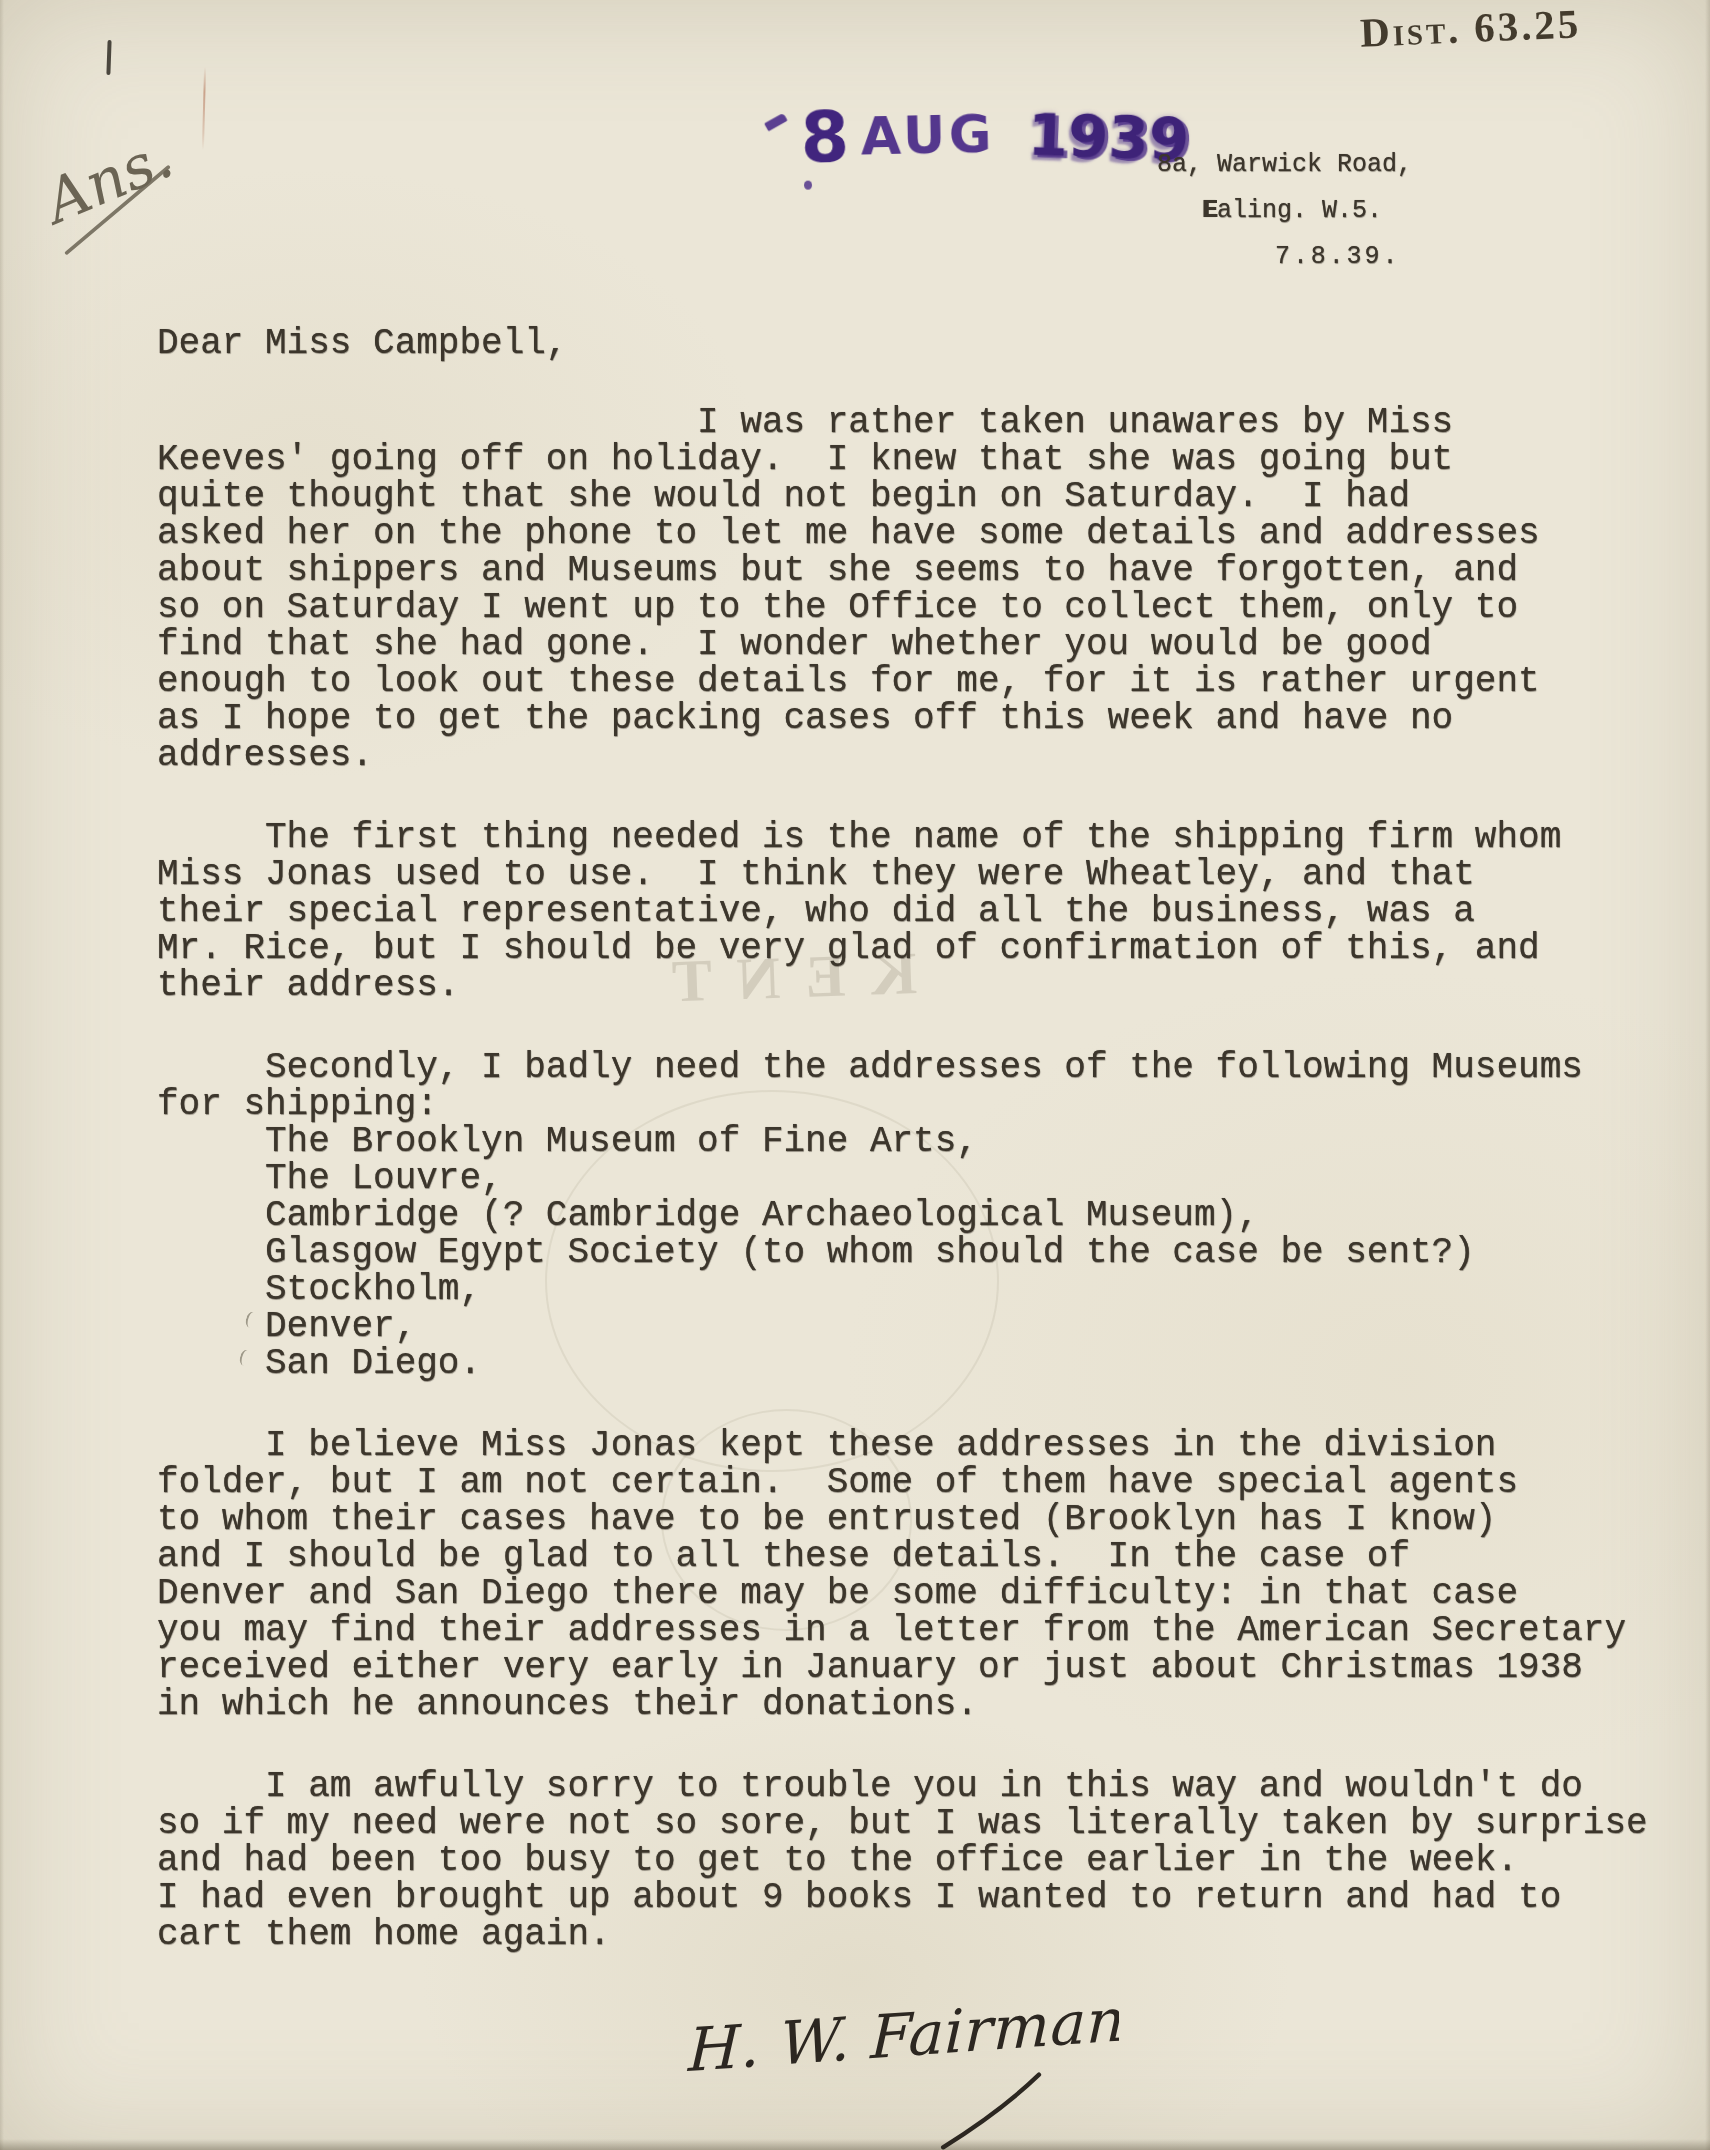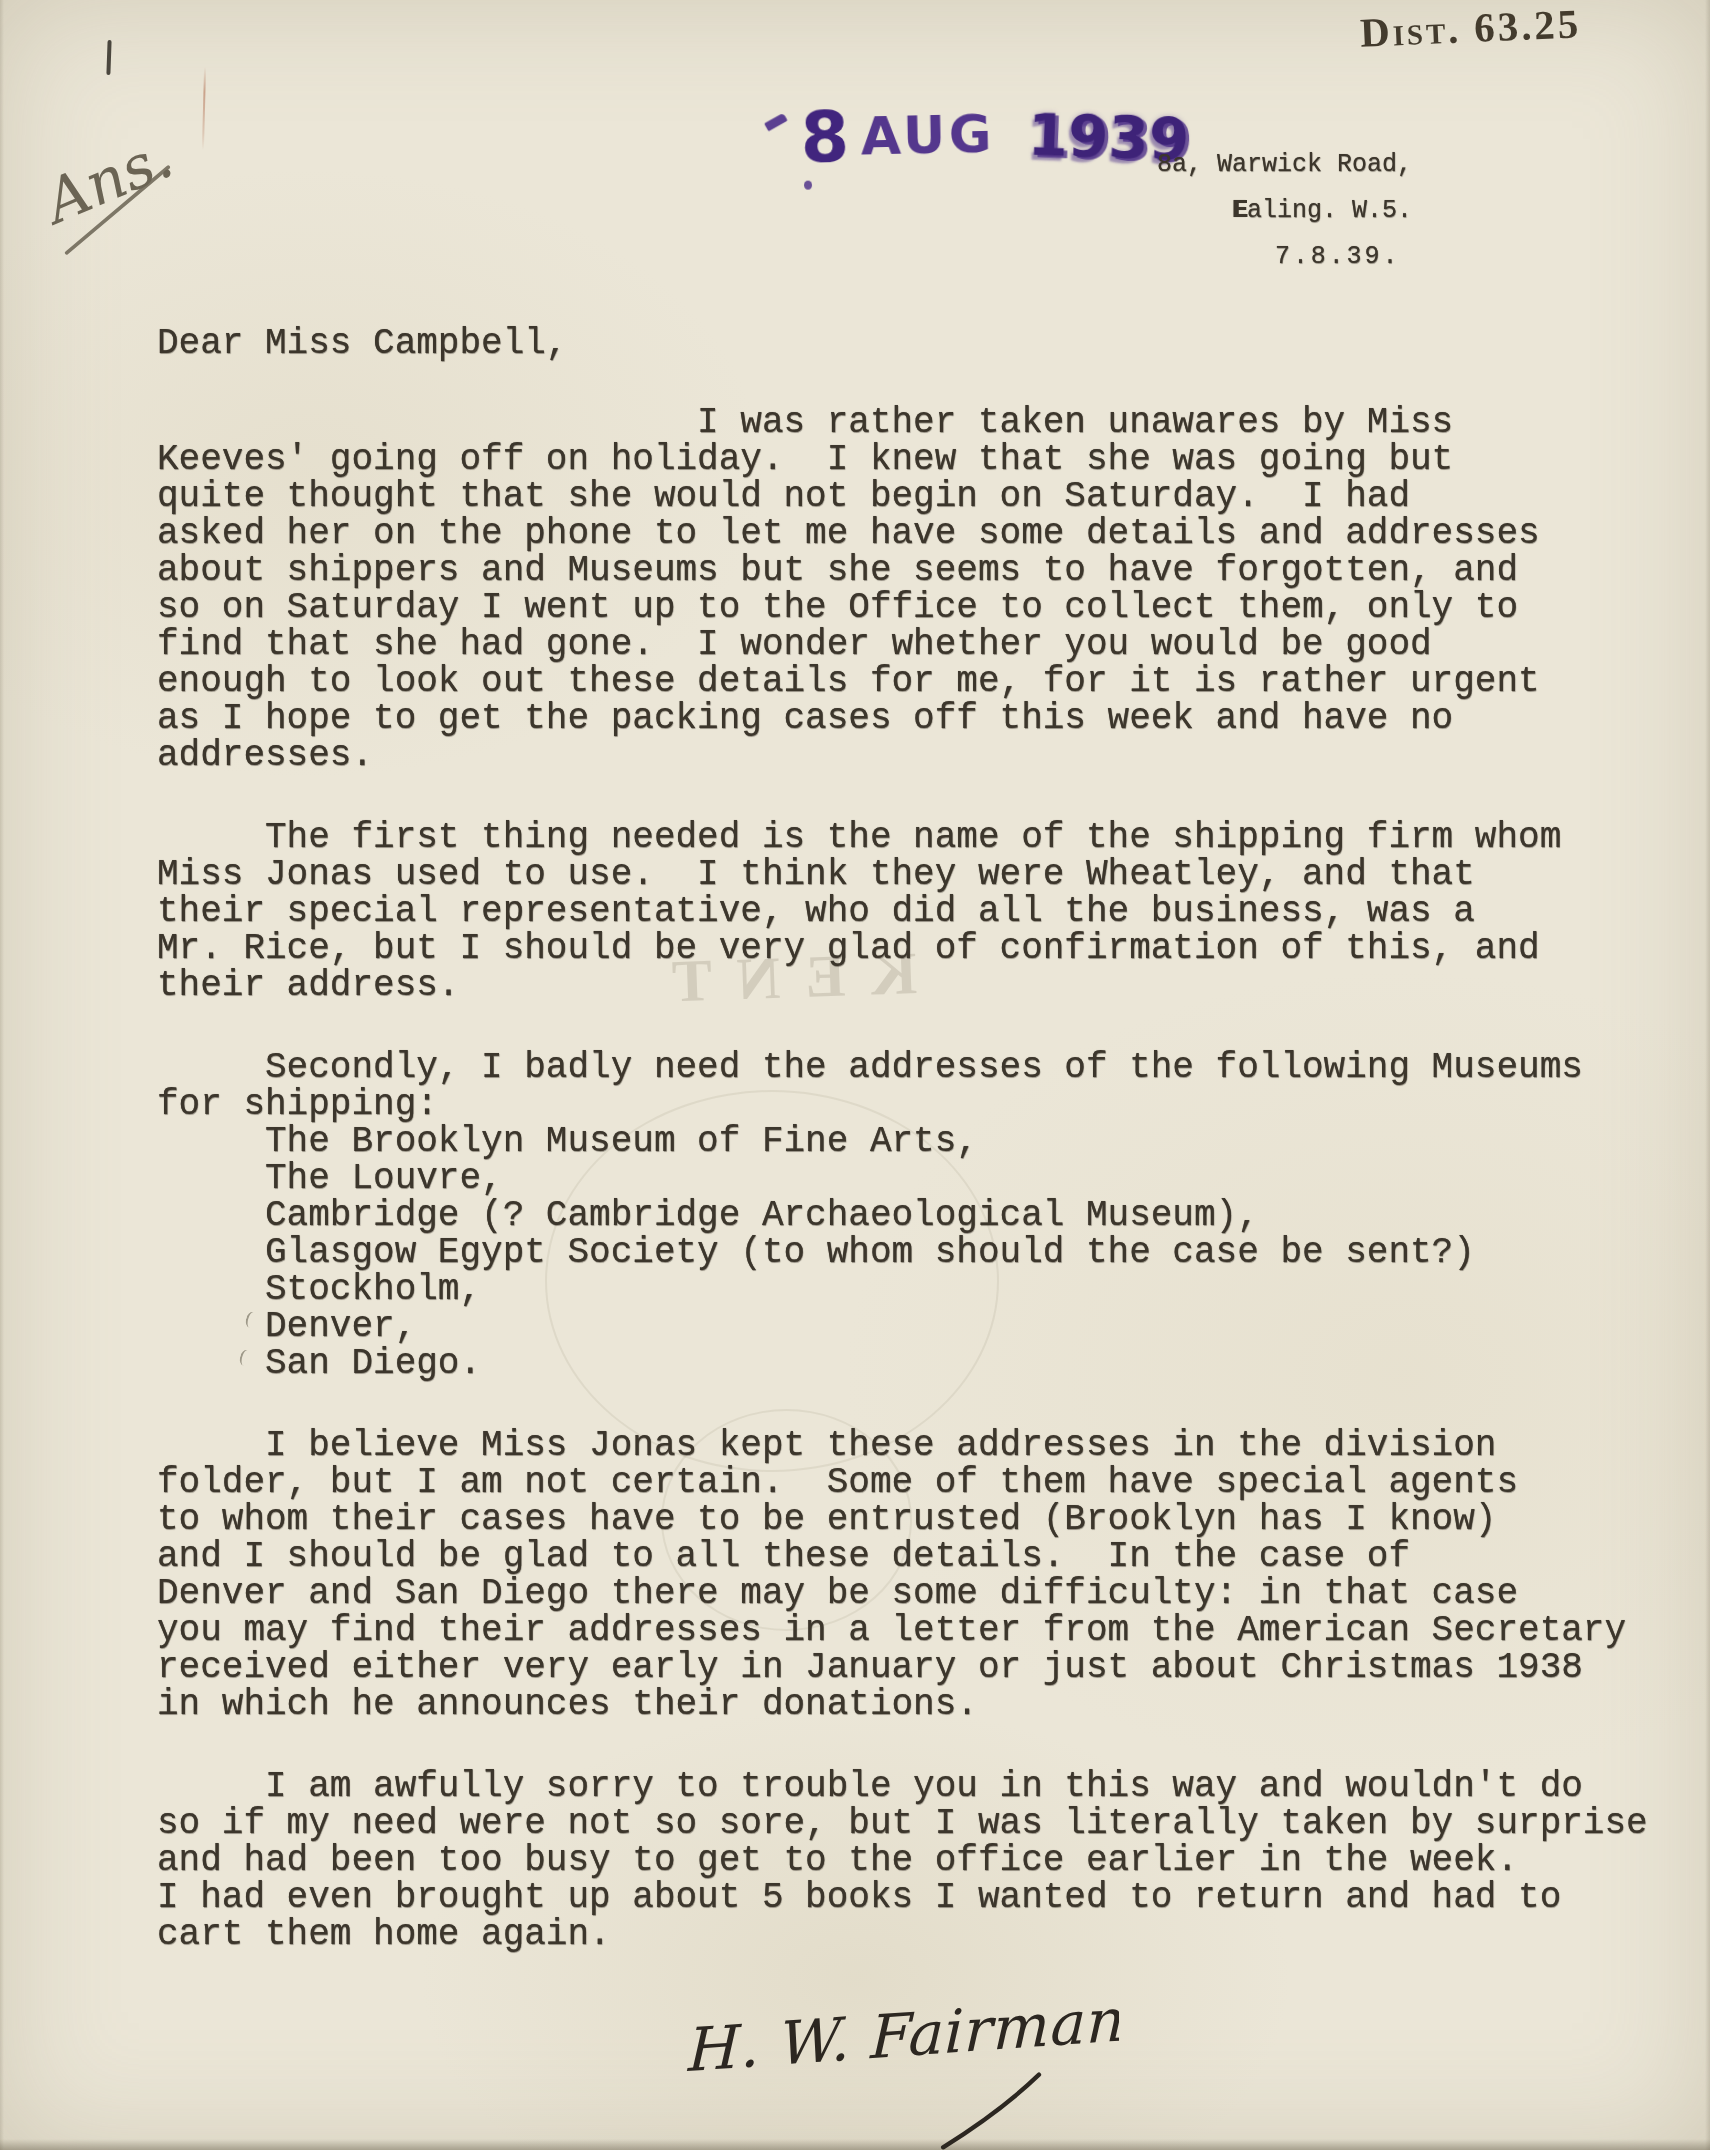--- a/index.html
+++ b/index.html
@@ -14,21 +14,21 @@
   
   .typed{color:#3c362c;font-size:36px;line-height:37px;white-space:pre;
     text-shadow:0 0 0.7px rgba(60,54,44,0.65), 0.5px 0.5px 0.7px rgba(60,54,44,0.45);}
   .letter-body{position:absolute;left:157px;top:325px;width:1496px;}
   .salutation{margin:0 0 42px 0;font-family:Liberation Mono, monospace;}
   .para{margin:0 0 45px 0;}
   .closing{margin:17.4px 0 0 338px;}
   
   .address-block{position:absolute;left:1157px;top:142px;}
   .address-line{font-size:25px;line-height:46px;}
-  .address-line.l2{margin-left:45px;text-align:right;}
+  .address-line.l2{margin-left:45px;}
   .address-line.l2::first-letter{font-weight:bold;text-shadow:1.5px 0 currentColor,0 0 0.7px currentColor;}
   .address-line.l3{margin-left:118px;letter-spacing:2.9px;}
   
   .dist-note{position:absolute;left:1360px;top:4.4px;font-family:"Liberation Serif",serif;
     font-variant:small-caps;font-weight:700;font-size:41px;color:#433b2d;
     transform:rotate(-2.5deg);letter-spacing:2.9px;}
   
   .stamp{position:absolute;left:774px;top:93px;display:flex;align-items:center;
     color:#4b2d8a;transform:rotate(-1.2deg);filter:blur(0.4px);}
   .stamp-tick{width:22px;height:8.7px;background:#4b2d8a;transform:rotate(-28deg) translateY(-19px);
@@ -135,21 +135,21 @@
 folder, but I am not certain.  Some of them have special agents
 to whom their cases have to be entrusted (Brooklyn has I know)
 and I should be glad to all these details.  In the case of
 Denver and San Diego there may be some difficulty: in that case
 you may find their addresses in a letter from the American Secretary
 received either very early in January or just about Christmas 1938
 in which he announces their donations.</div>
     <div class="typed para">     I am awfully sorry to trouble you in this way and wouldn't do
 so if my need were not so sore, but I was literally taken by surprise
 and had been too busy to get to the office earlier in the week.
-I had even brought up about 5 books I wanted to return and had to
+I had even brought up about 9 books I wanted to return and had to
 cart them home again.</div>
   </div>
 
   <div class="pencil-tick tick-denver"></div>
   <div class="pencil-tick tick-sandiego"></div>
 
   <svg class="signature-svg" width="465" height="167" viewBox="0 0 640 230">
     <text x="58" y="112" font-family="DejaVu Serif, serif" font-style="italic" font-size="82" fill="#2c2721" letter-spacing="1" transform="rotate(-4 58 112) skewX(-6)">H. W. Fairman.</text>
     <path d="M 530 118 Q 478 168 398 218" stroke="#2c2721" stroke-width="6" fill="none" stroke-linecap="round"></path>
   </svg>

